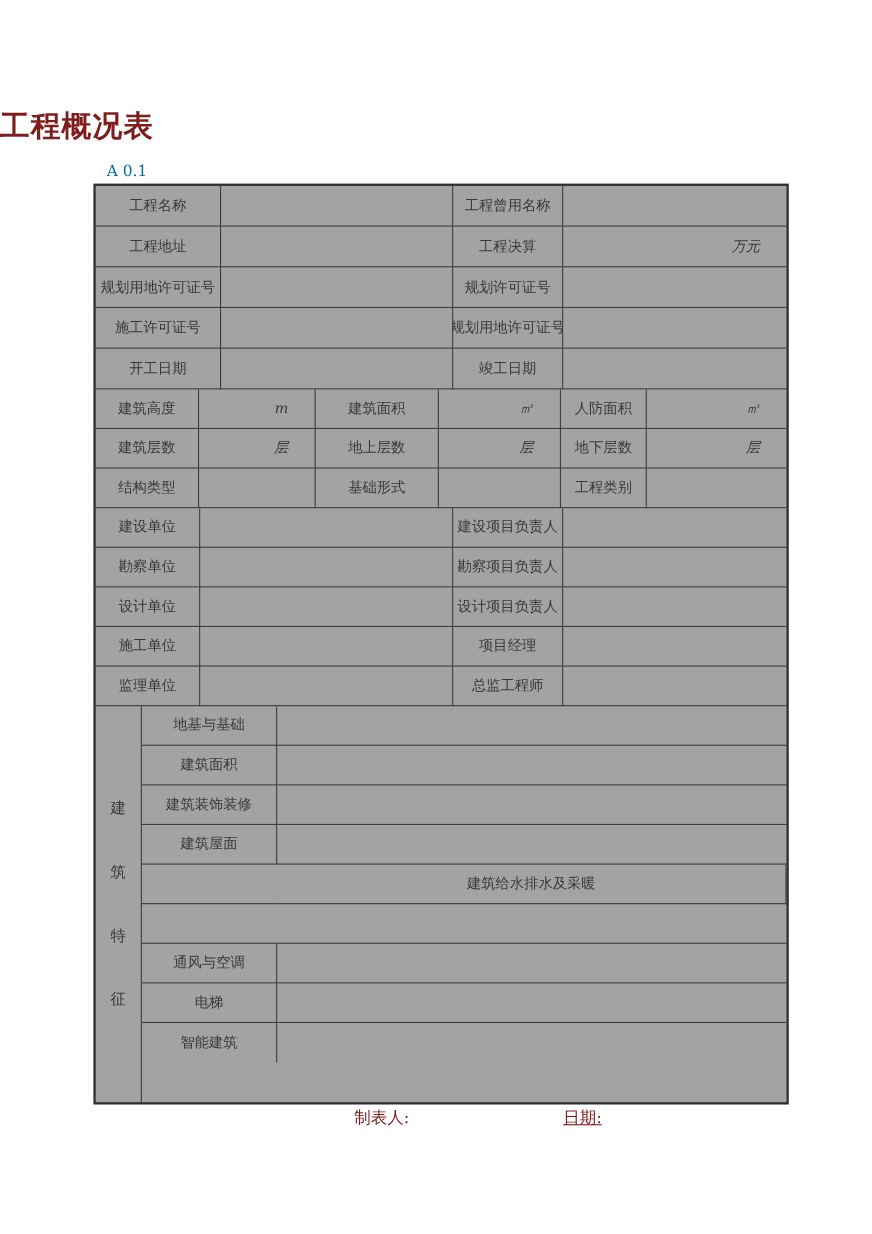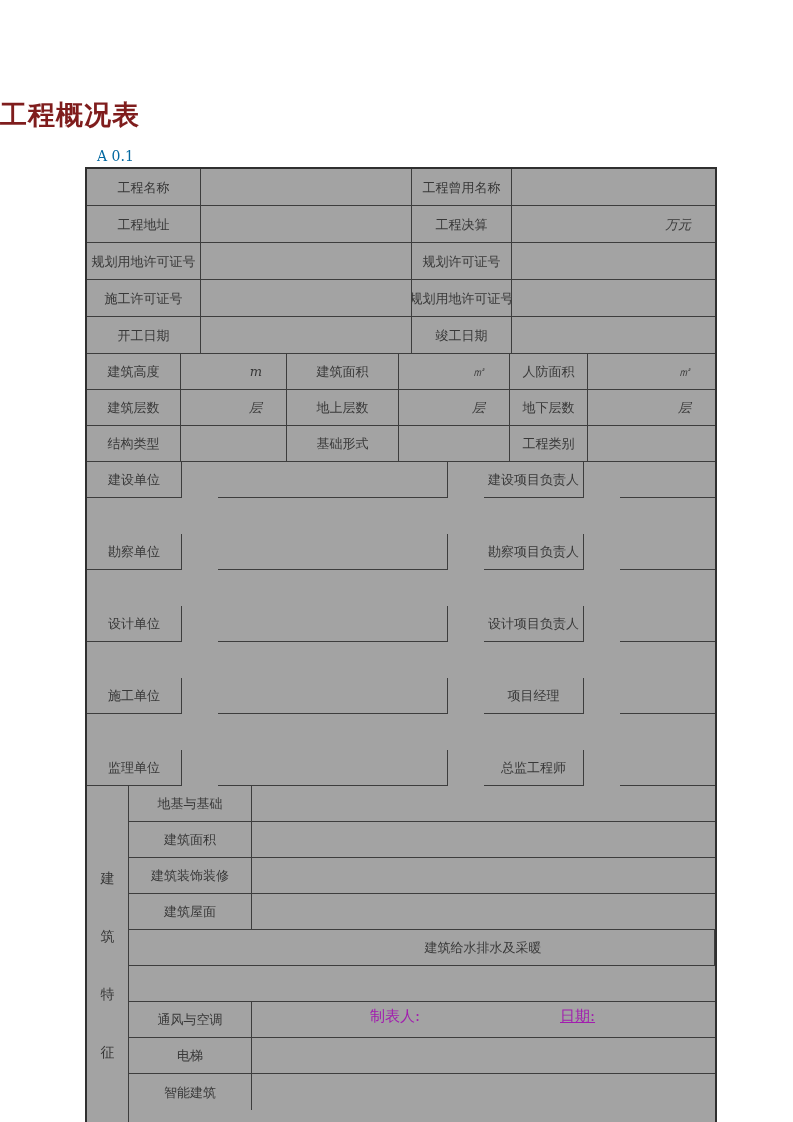--- a/index.html
+++ b/index.html
@@ -14,37 +14,37 @@
   .doc-code{
     position:absolute;top:148px;left:97px;font-size:14px;color:#0369a1;
   }
   .table-wrap{
     position:absolute;left:85px;top:167px;width:628px;
     border:2px solid #2f2f2f;background:#a3a3a3;
   }
   .sec{display:grid;}
   .sec1{grid-template-columns:114px 211px 100px 1fr;grid-auto-rows:37px;}
   .sec2{grid-template-columns:94px 106px 112px 111px 78px 1fr;grid-auto-rows:36px;}
-  .sec3{grid-template-columns:95px 230px 100px 1fr;grid-auto-rows:36px;gap:36px;}
+  .sec3{grid-template-columns:95px 230px 100px 1fr;grid-auto-rows:36px;}
   .sec4{grid-template-columns:42px 123px 1fr;grid-auto-rows:36px;}
   .cell{
     box-sizing:border-box;border-right:1px solid #3d3d3d;border-bottom:1px solid #3d3d3d;
     display:flex;align-items:center;justify-content:center;
     font-size:13px;line-height:1;white-space:nowrap;padding:0 3px;overflow:hidden;
   }
   .cell.last-col{border-right:none;}
   .cell.last-row{border-bottom:none;}
   .cell.unit{justify-content:flex-end;padding-right:24px;font-style:italic;}
   .vcell{
     box-sizing:border-box;border-right:1px solid #3d3d3d;
     grid-column:1;grid-row:1 / span 10;
     display:flex;flex-direction:column;align-items:center;justify-content:center;
     gap:40px;font-size:14px;
   }
-  .footer-label{position:absolute;top:1007px;font-size:15px;color:#a21caf;margin-left:48px;}
+  .footer-label{position:absolute;top:1007px;font-size:15px;color:#7f1d1d;}
   .footer-preparer{left:322px;}
   .footer-date{left:512px;text-decoration:underline;}
 </style>
 </head>
 <body>
 
 <div class="page">
   <div class="doc-title">工程概况表</div>
   <div class="doc-code">A 0.1</div>
 

